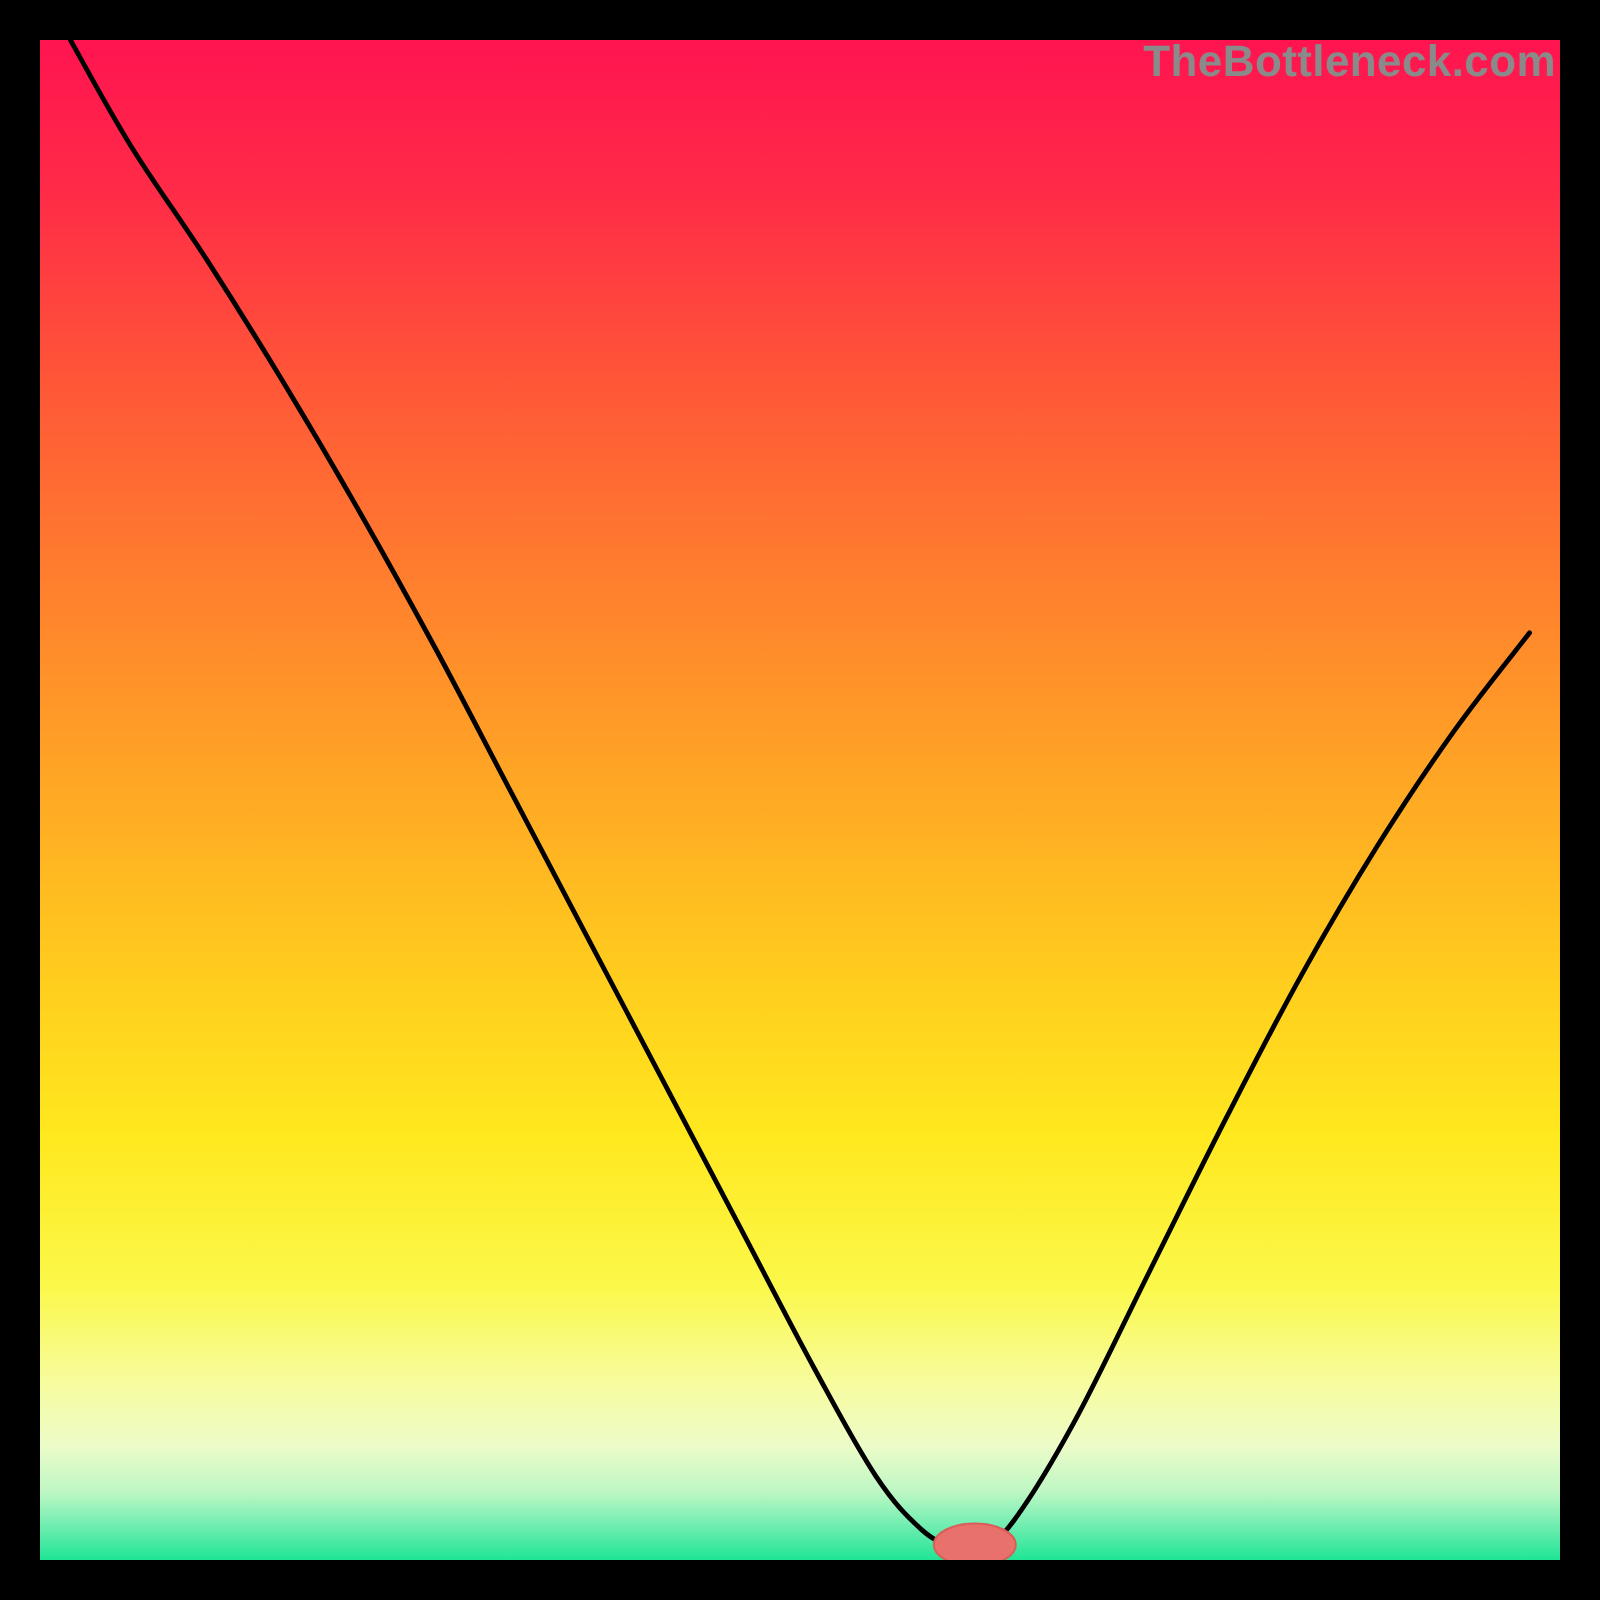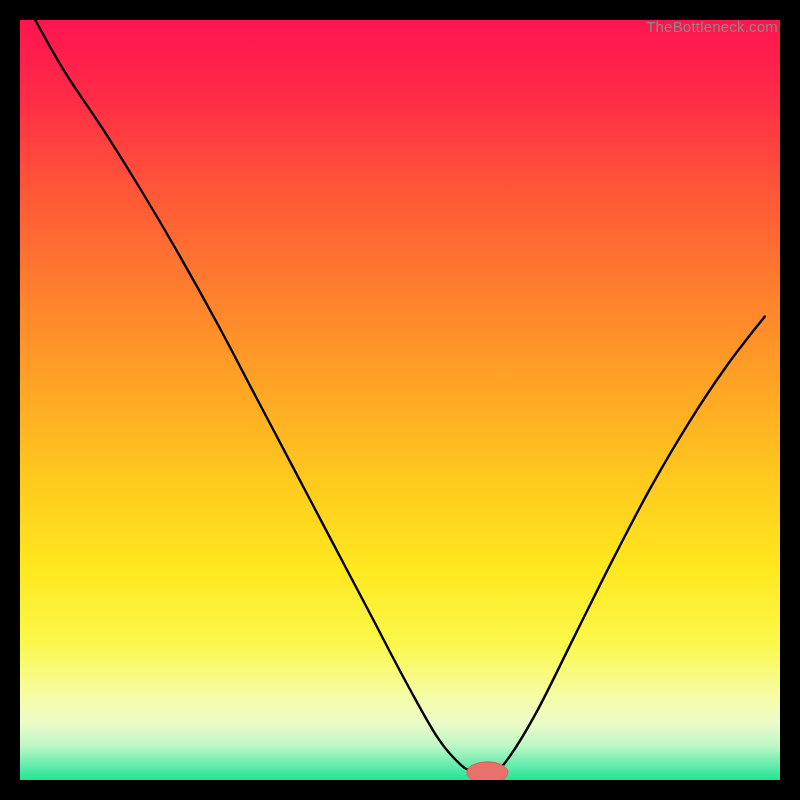--- a/index.html
+++ b/index.html
@@ -24,22 +24,22 @@
     left: 0;
     top: 0;
     width: 760px;
     height: 760px;
   }
   .watermark {
     position: absolute;
     top: -2px;
     right: 2px;
     color: #8a8a8a;
-    font-size: 15px;
-    font-weight: 400;
+    font-size: 22px;
+    font-weight: 700;
     letter-spacing: 0.2px;
     z-index: 20;
   }
   svg {
     display: block;
   }
 </style>
 </head>
 <body>
 

